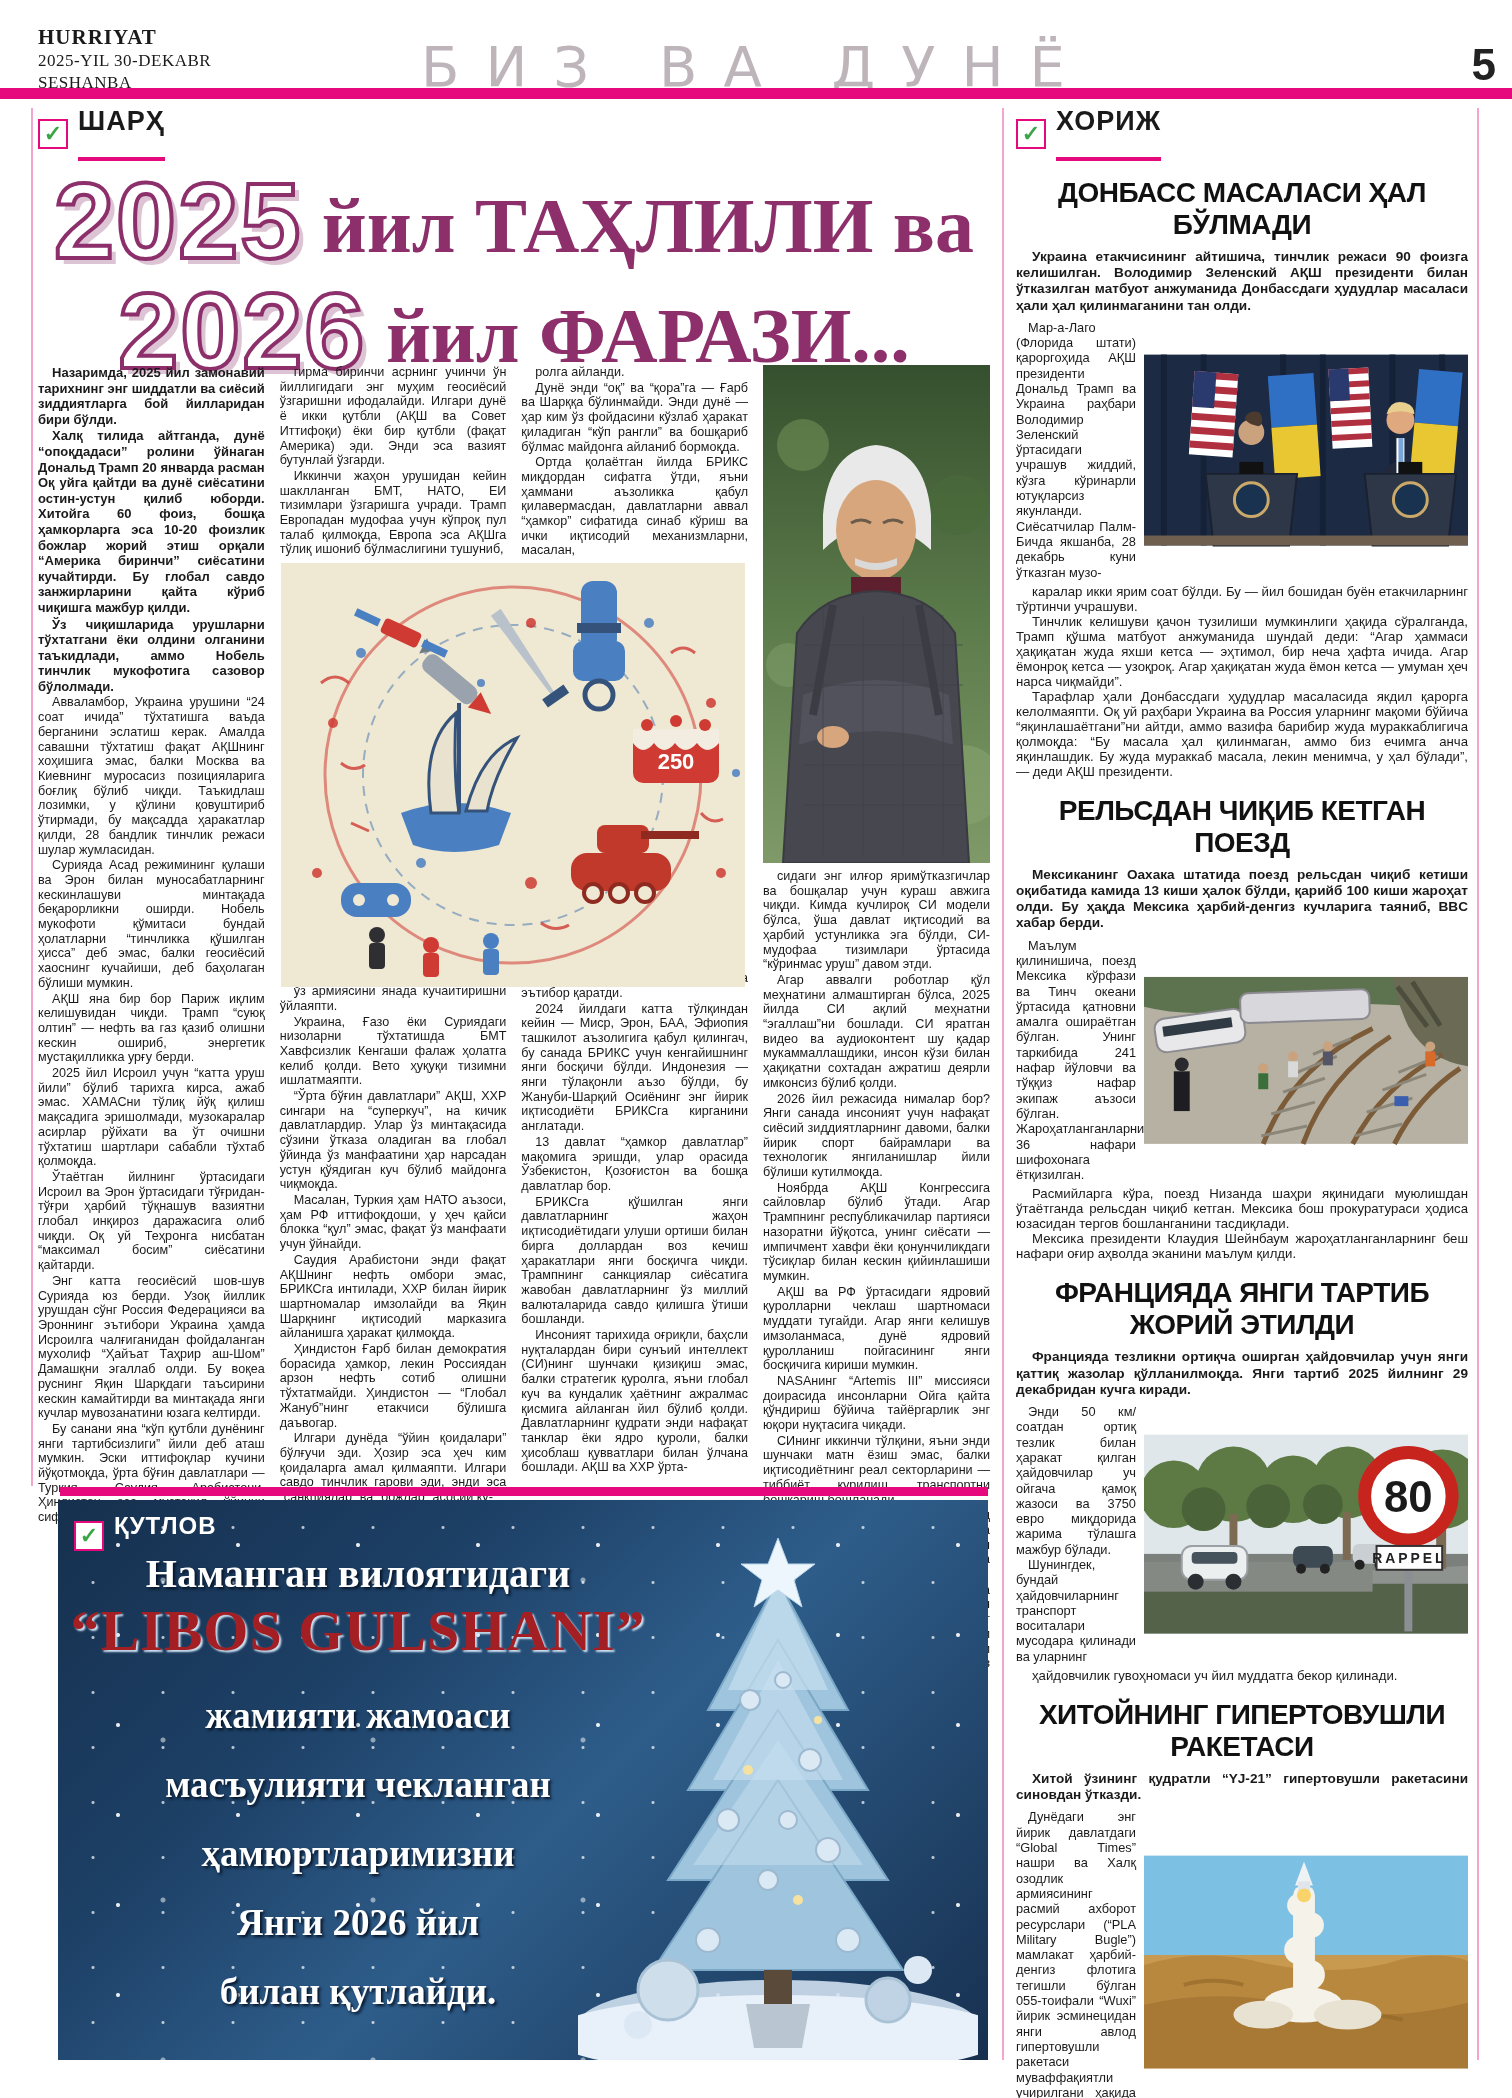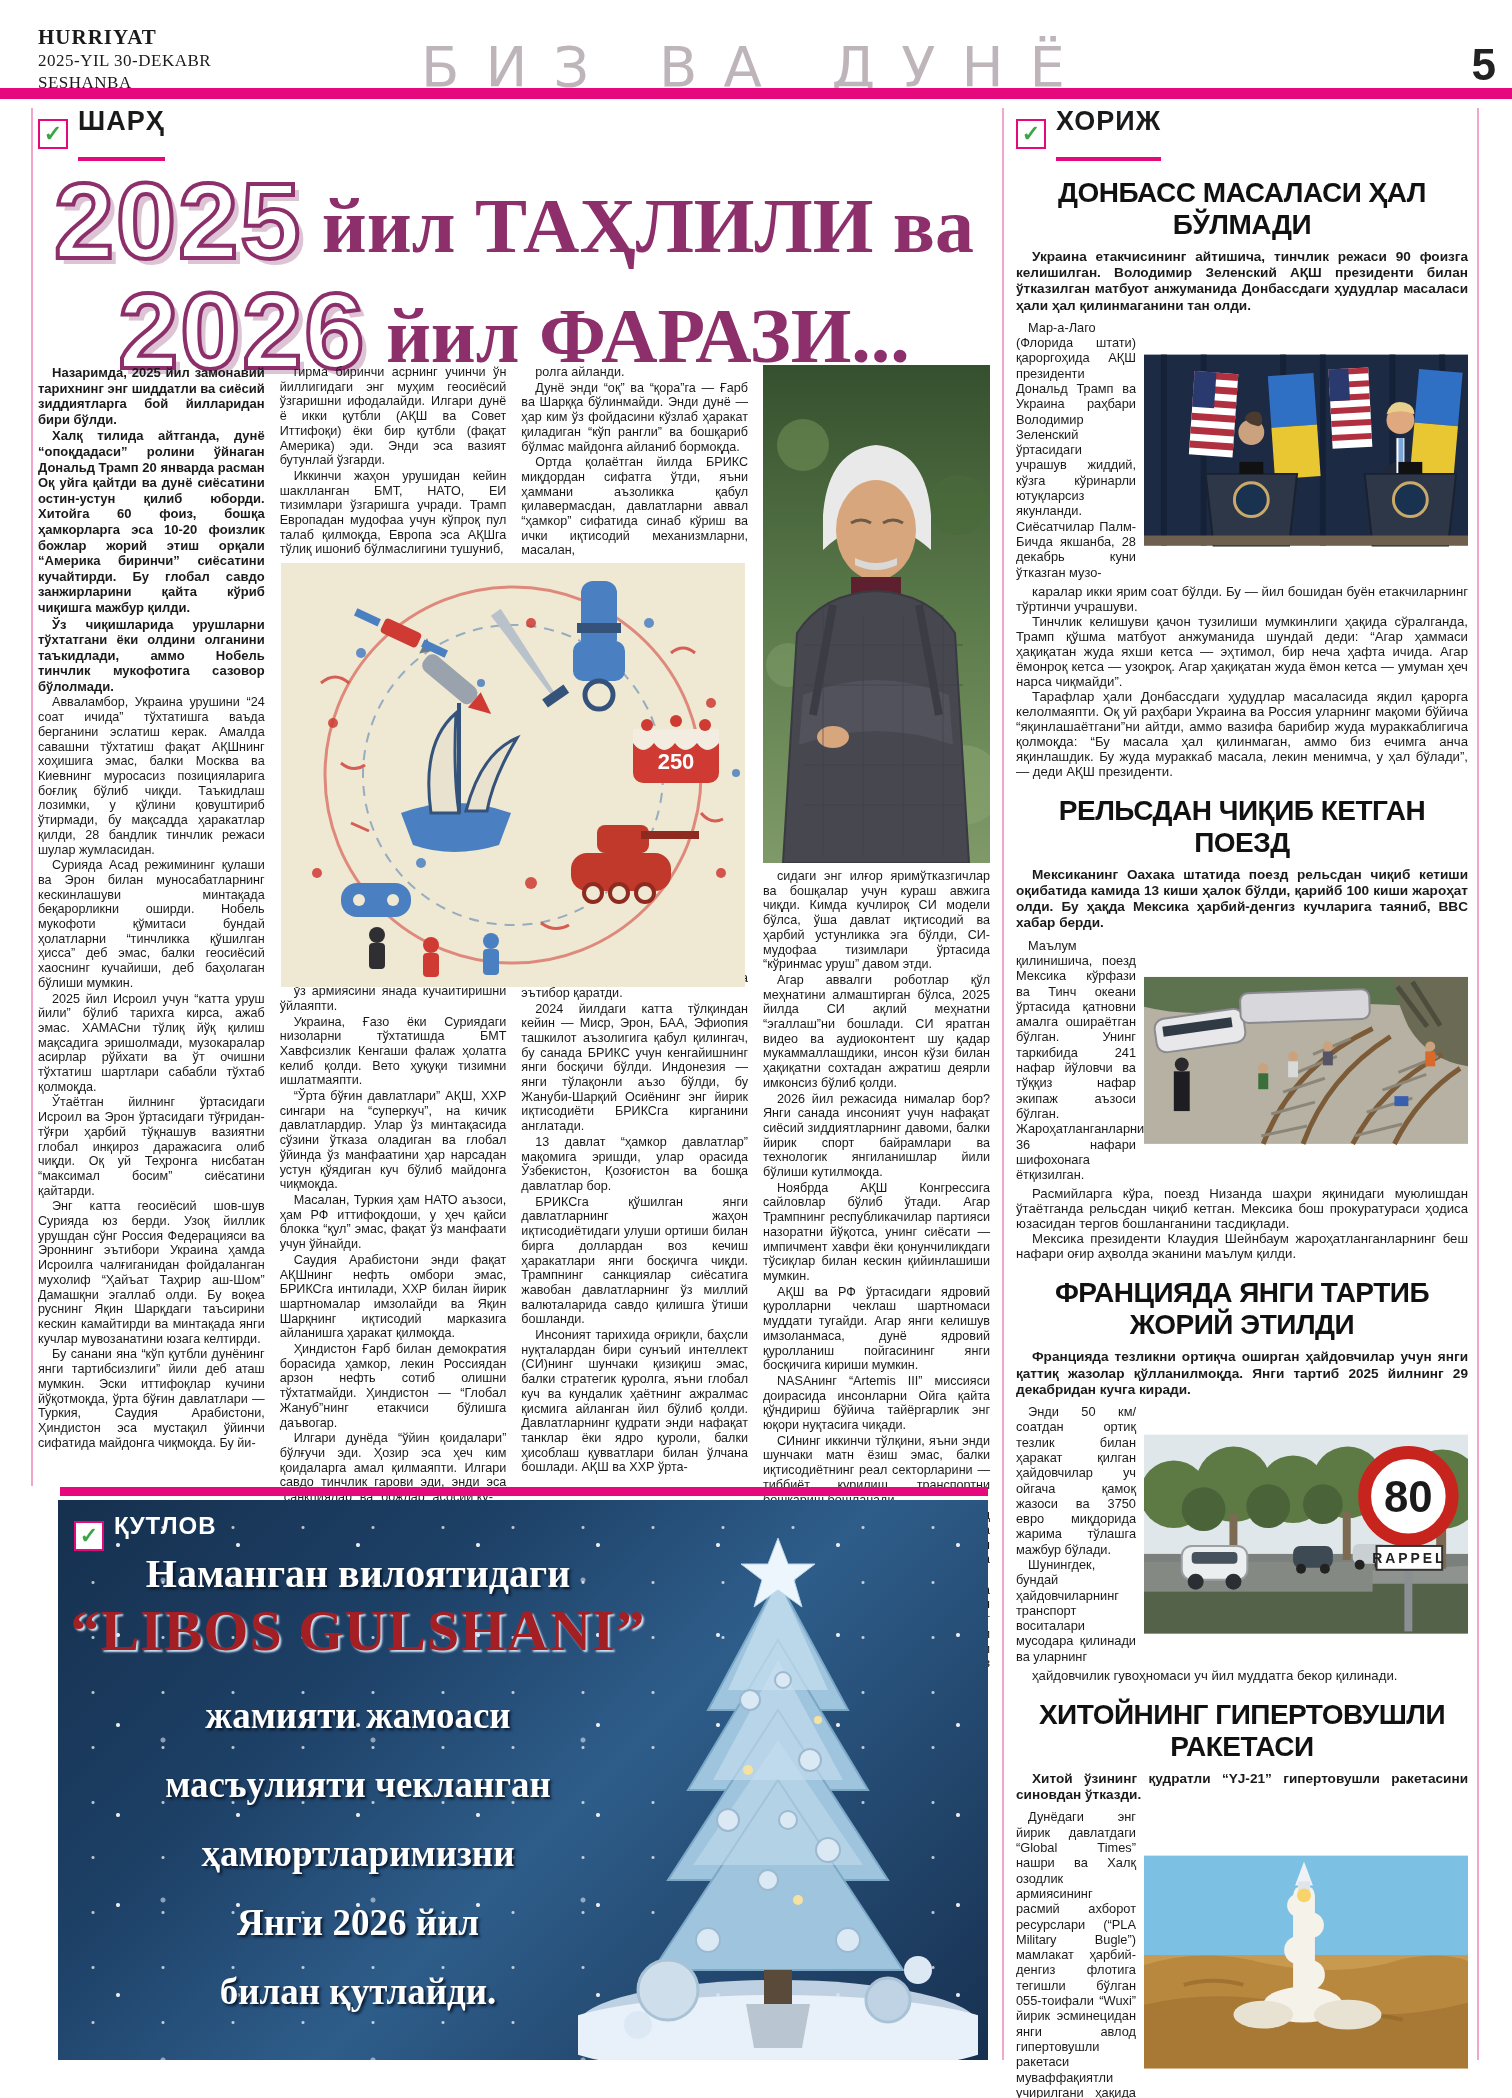--- a/index.html
+++ b/index.html
@@ -97,20 +97,21 @@
   <div class="cols">
 
     <div class="col">
       <div class="lead">
         <p>Назаримда, 2025 йил замонавий тарихнинг энг шиддатли ва сиёсий зиддиятларга бой йилларидан бири бўлди.</p>
         <p>Халқ тилида айтганда, дунё “опоқдадаси” ролини ўйнаган Дональд Трамп 20 январда расман Оқ уйга қайтди ва дунё сиёсатини остин-устун қилиб юборди. Хитойга 60 фоиз, бошқа ҳамкорларга эса 10-20 фоизлик божлар жорий этиш орқали “Америка биринчи” сиёсатини кучайтирди. Бу глобал савдо занжирларини қайта кўриб чиқишга мажбур қилди.</p>
         <p>Ўз чиқишларида урушларни тўхтатгани ёки олдини олганини таъкидлади, аммо Нобель тинчлик мукофотига сазовор бўлолмади.</p>
       </div>
       <p>Авваламбор, Украина урушини “24 соат ичида” тўхтатишга ваъда берганини эслатиш керак. Амалда савашни тўхтатиш фақат АҚШнинг хоҳишига эмас, балки Москва ва Киевнинг муросасиз позицияларига боғлиқ бўлиб чиқди. Таъкидлаш лозимки, у қўлини қовуштириб ўтирмади, бу мақсадда ҳаракатлар қилди, 28 бандлик тинчлик режаси шулар жумласидан.</p>
       <p>Сурияда Асад режимининг қулаши ва Эрон билан муносабатларнинг кескинлашуви минтақада беқарорликни оширди. Нобель мукофоти қўмитаси бундай ҳолатларни “тинчликка қўшилган ҳисса” деб эмас, балки геосиёсий хаоснинг кучайиши, деб баҳолаган бўлиши мумкин.</p>
+      <p>АҚШ яна бир бор Париж иқлим келишувидан чиқди. Трамп “суюқ олтин” — нефть ва газ қазиб олишни кескин ошириб, энергетик мустақилликка урғу берди.</p>
       <p>2025 йил Исроил учун “катта уруш йили” бўлиб тарихга кирса, ажаб эмас. ХАМАСни тўлиқ йўқ қилиш мақсадига эришолмади, музокаралар асирлар рўйхати ва ўт очишни тўхтатиш шартлари сабабли тўхтаб қолмоқда.</p>
       <p>Ўтаётган йилнинг ўртасидаги Исроил ва Эрон ўртасидаги тўғридан-тўғри ҳарбий тўқнашув вазиятни глобал инқироз даражасига олиб чиқди. Оқ уй Теҳронга нисбатан “максимал босим” сиёсатини қайтарди.</p>
       <p>Энг катта геосиёсий шов-шув Сурияда юз берди. Узоқ йиллик урушдан сўнг Россия Федерацияси ва Эроннинг эътибори Украина ҳамда Исроилга чалғиганидан фойдаланган мухолиф “Ҳайъат Таҳрир аш-Шом” Дамашқни эгаллаб олди. Бу воқеа руснинг Яқин Шарқдаги таъсирини кескин камайтирди ва минтақада янги кучлар мувозанатини юзага келтирди.</p>
       <p>Бу санани яна “кўп қутбли дунёнинг янги тартибсизлиги” йили деб аташ мумкин. Эски иттифоқлар кучини йўқотмоқда, ўрта бўғин давлатлари — Туркия, Саудия Арабистони, Ҳиндистон эса мустақил ўйинчи сифатида майдонга чиқмоқда. Бу йи-</p>
     </div>
 
     <div class="col">
       <p>гирма биринчи асрнинг учинчи ўн йиллигидаги энг муҳим геосиёсий ўзгаришни ифодалайди. Илгари дунё ё икки қутбли (АҚШ ва Совет Иттифоқи) ёки бир қутбли (фақат Америка) эди. Энди эса вазият бутунлай ўзгарди.</p>
       <p>Иккинчи жаҳон урушидан кейин шаклланган БМТ, НАТО, ЕИ тизимлари ўзгаришга учради. Трамп Европадан мудофаа учун кўпроқ пул талаб қилмоқда, Европа эса АҚШга тўлиқ ишониб бўлмаслигини тушуниб,</p>
       <div class="spacer2"></div>

